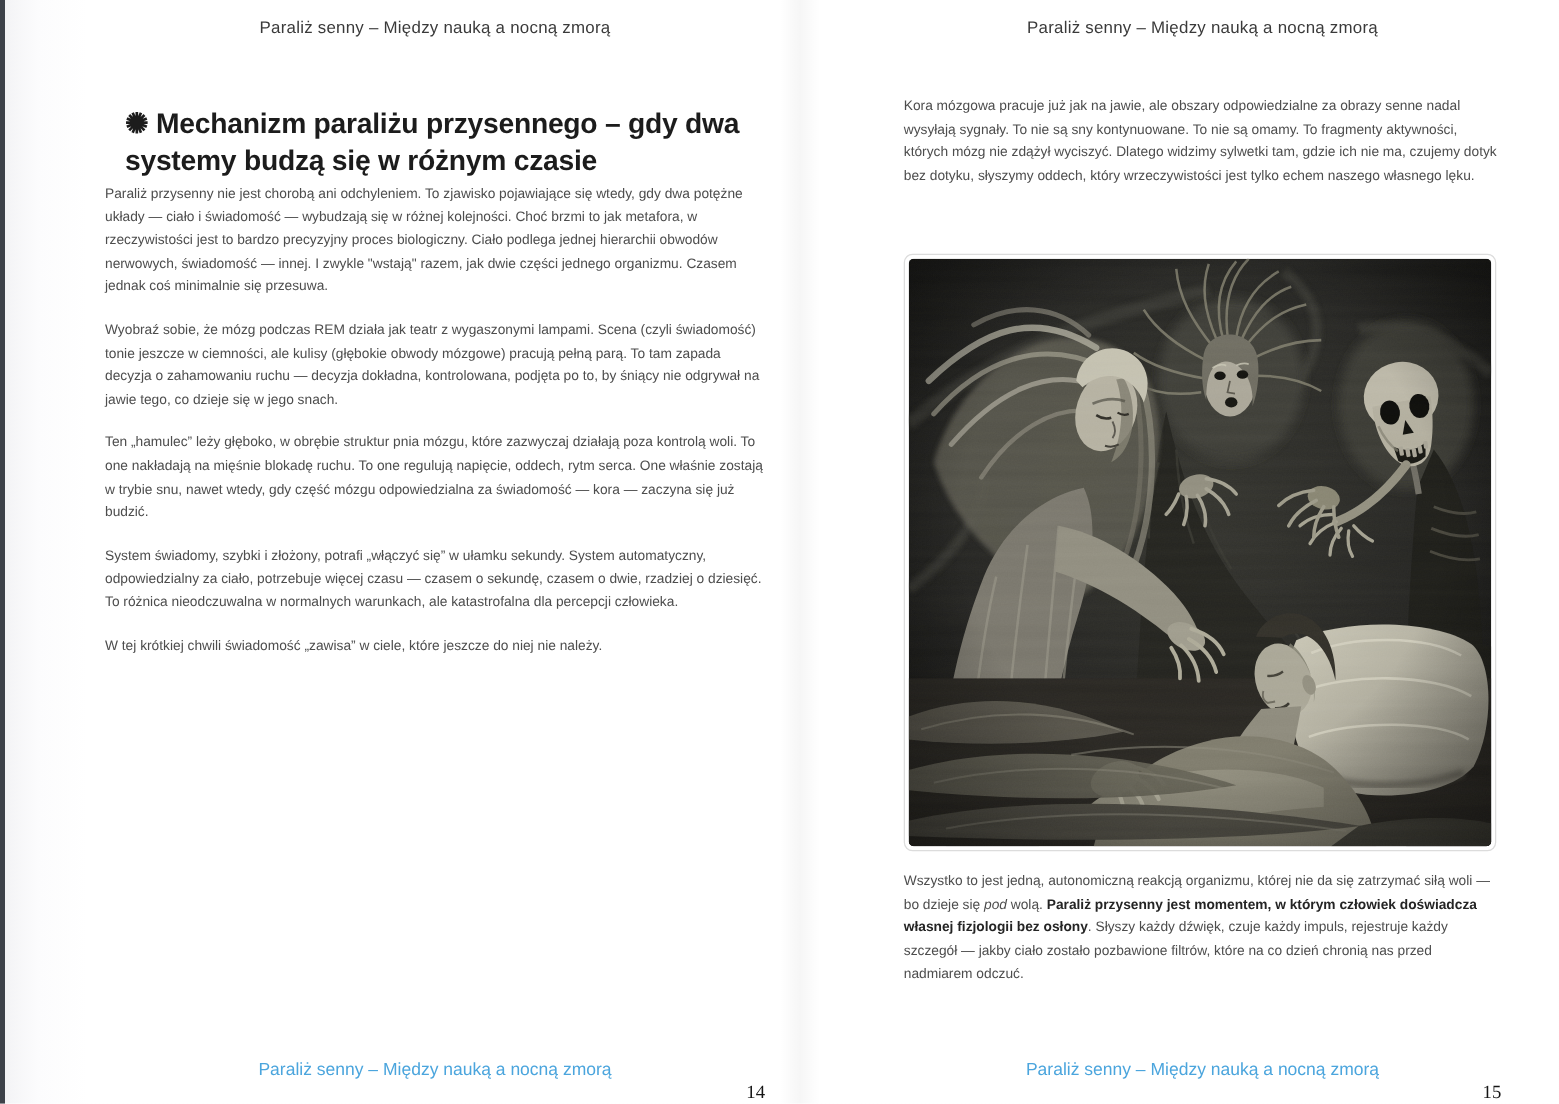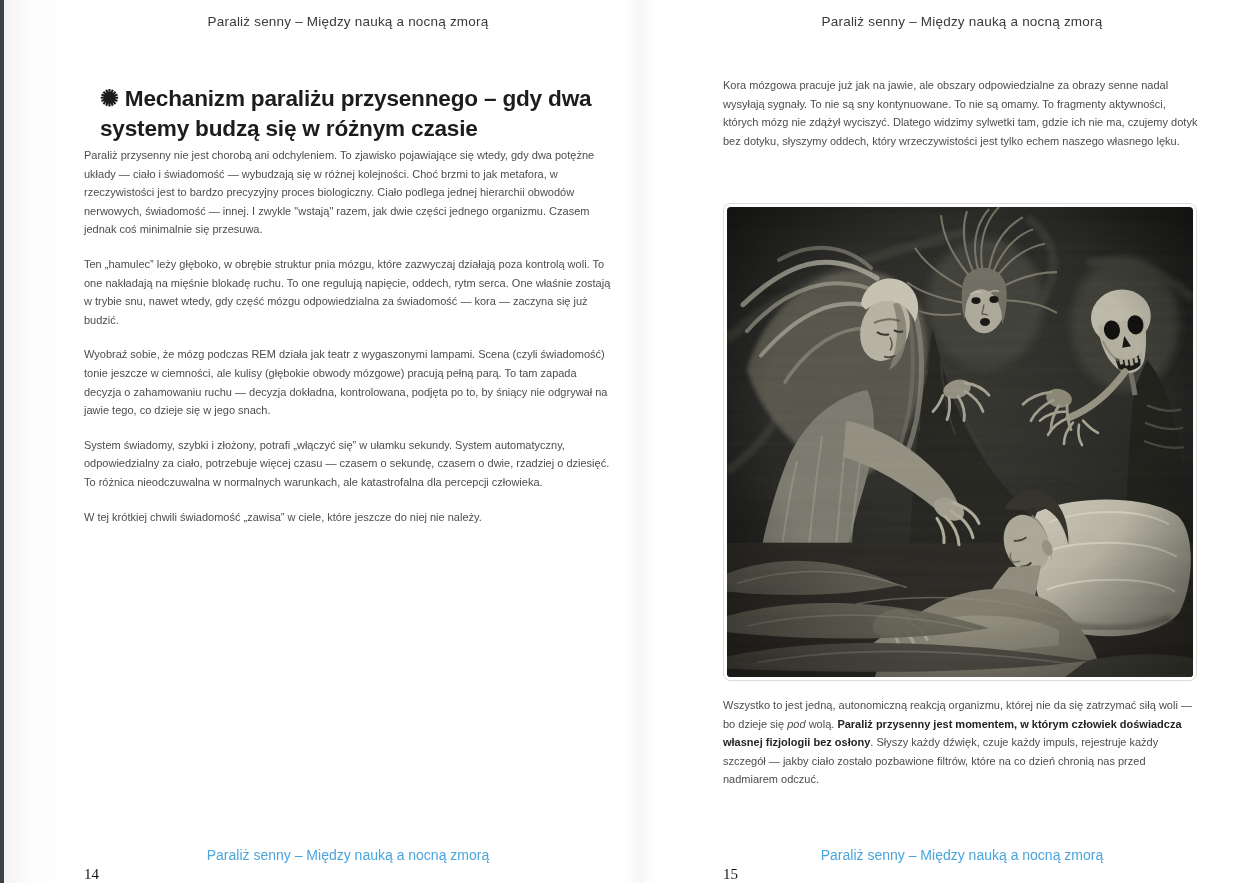--- a/index.html
+++ b/index.html
@@ -50,37 +50,37 @@
     border: 1px solid #dcdcdc; border-radius: 7px; background: #ffffff; padding: 3px;
   }
   figure.illustration svg { width: 100%; height: 100%; border-radius: 4px; display: block; }
 
   .footer-link {
     position: absolute; top: 847px; left: 0; width: 100%;
     text-align: center; font-size: 14px; color: #4ba5dd; cursor: pointer;
   }
   .page-num {
     position: absolute; top: 866px; left: 0; width: 100%;
-    text-align: left; font-family: "Liberation Serif", serif; font-size: 15px; color: #151515;
+    text-align: right; font-family: "Liberation Serif", serif; font-size: 15px; color: #151515;
   }
 </style>
 <title>Paraliż senny – Między nauką a nocną zmorą</title></head>
 <body>
 
 <div class="screen">
   <div class="edge-bar"></div>
 
   <div class="page page-left">
     <div class="col">
       <div class="running-head">Paraliż senny – Między nauką a nocną zmorą</div>
       <h1 class="chapter-heading"><span>✺</span> <span>Mechanizm paraliżu przysennego – gdy dwa systemy budzą się w różnym czasie</span></h1>
       <div class="body-text">
           <p><span>Paraliż przysenny nie jest chorobą ani odchyleniem. To zjawisko pojawiające się wtedy, gdy dwa potężne układy — ciało i świadomość — wybudzają się w różnej kolejności. Choć brzmi to jak metafora, w rzeczywistości jest to bardzo precyzyjny proces biologiczny. Ciało podlega jednej hierarchii obwodów nerwowych, świadomość — innej. I zwykle "wstają" razem, jak dwie części jednego organizmu. Czasem jednak coś minimalnie się przesuwa.</span></p>
+          <p><span>Wyobraź sobie, że mózg podczas REM działa jak teatr z wygaszonymi lampami. Scena (czyli świadomość) tonie jeszcze w ciemności, ale kulisy (głębokie obwody mózgowe) pracują pełną parą. To tam zapada decyzja o zahamowaniu ruchu — decyzja dokładna, kontrolowana, podjęta po to, by śniący nie odgrywał na jawie tego, co dzieje się w jego snach.</span></p>
           <p><span>Ten „hamulec” leży głęboko, w obrębie struktur pnia mózgu, które zazwyczaj działają poza kontrolą woli. To one nakładają na mięśnie blokadę ruchu. To one regulują napięcie, oddech, rytm serca. One właśnie zostają w trybie snu, nawet wtedy, gdy część mózgu odpowiedzialna za świadomość — kora — zaczyna się już budzić.</span></p>
-          <p><span>Wyobraź sobie, że mózg podczas REM działa jak teatr z wygaszonymi lampami. Scena (czyli świadomość) tonie jeszcze w ciemności, ale kulisy (głębokie obwody mózgowe) pracują pełną parą. To tam zapada decyzja o zahamowaniu ruchu — decyzja dokładna, kontrolowana, podjęta po to, by śniący nie odgrywał na jawie tego, co dzieje się w jego snach.</span></p>
           <p><span>System świadomy, szybki i złożony, potrafi „włączyć się” w ułamku sekundy. System automatyczny, odpowiedzialny za ciało, potrzebuje więcej czasu — czasem o sekundę, czasem o dwie, rzadziej o dziesięć. To różnica nieodczuwalna w normalnych warunkach, ale katastrofalna dla percepcji człowieka.</span></p>
           <p><span>W tej krótkiej chwili świadomość „zawisa” w ciele, które jeszcze do niej nie należy.</span></p>
         </div>
       <div class="footer-link">Paraliż senny – Między nauką a nocną zmorą</div>
       <div class="page-num">14</div>
     </div>
   </div>
 
   <div class="page page-right">
     <div class="col">

